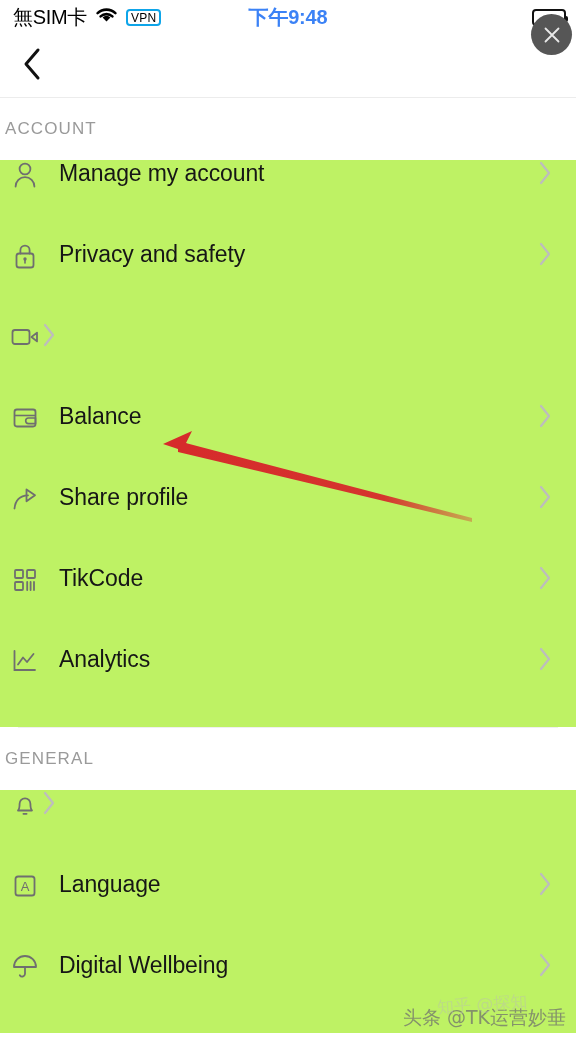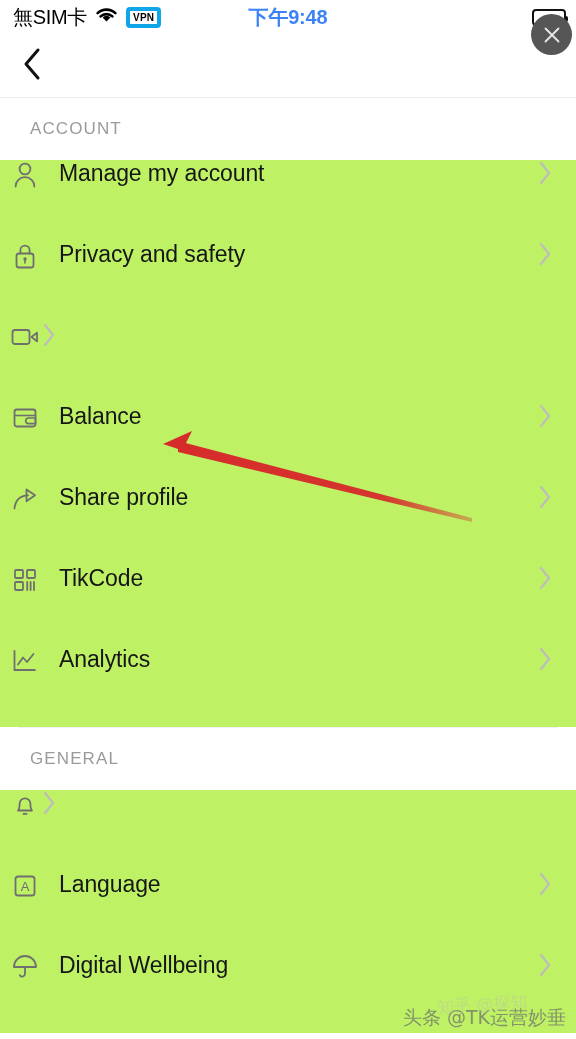--- a/index.html
+++ b/index.html
@@ -35,24 +35,24 @@
     gap: 7px;
   }
   .sb-carrier {
     font-size: 20px;
     font-weight: 500;
     color: #000;
     letter-spacing: -0.3px;
     white-space: nowrap;
   }
   .sb-vpn {
-    border: 4px solid #0ea5e9;
+    border: 2px solid #0ea5e9;
     border-radius: 4px;
-    font-size: 10px;
-    font-weight: 700;
+    font-size: 12px;
+    font-weight: 400;
     padding: 1px 3px 0 3px;
     line-height: 12px;
     color: #000;
     letter-spacing: 0.2px;
   }
   .sb-center {
     position: absolute;
     left: 0; right: 0;
     top: 0; height: 34px;
     display: flex;
@@ -138,21 +138,21 @@
     font-weight: 700;
     color: #111;
     letter-spacing: -0.2px;
   }
 
   
   .section-header {
     font-size: 17px;
     color: #9a9a9a;
     letter-spacing: 1.1px;
-    padding-left: 30px;
+    padding-left: 5px;
     height: 62px;
     display: flex;
     align-items: center;
     font-weight: 400;
   }
   .row {
     position: relative;
     height: 81px;
     display: flex;
     align-items: flex-start;

